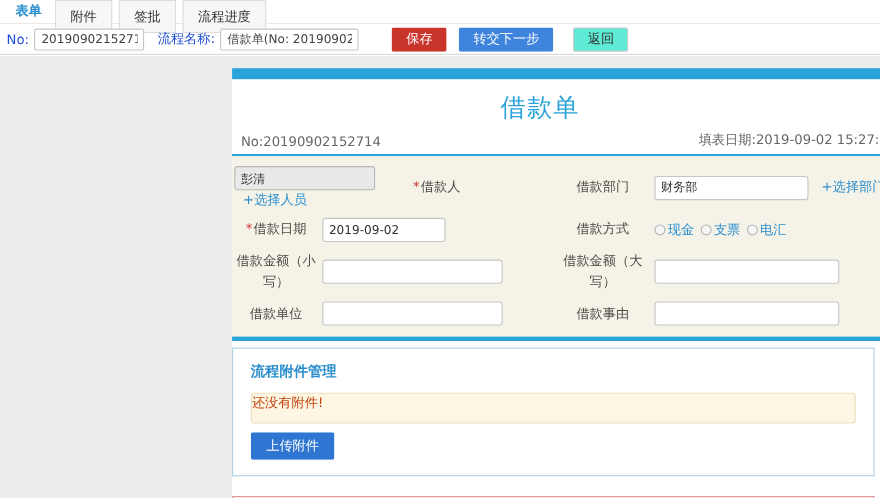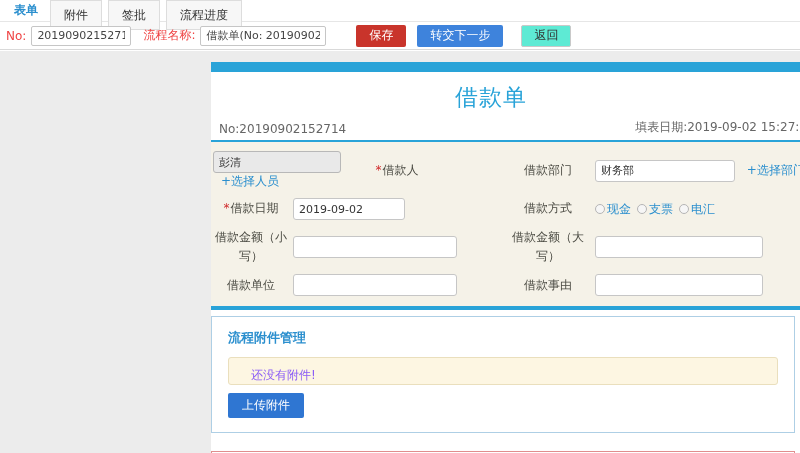--- a/index.html
+++ b/index.html
@@ -12,21 +12,21 @@
   html,body{width:800px;height:453px;overflow:hidden;}
   body{font-family:"DejaVu Sans","Liberation Sans",sans-serif;font-size:12px;color:#333;background:#fff;position:relative;}
 
   
   .tabbar{height:22px;display:flex;align-items:stretch;padding-left:8px;background:#fff;border-bottom:1px solid #e6e6e6;}
   .tab{display:flex;align-items:center;padding:14px 13px;font-size:12px;color:#333;background:#f7f7f7;border:1px solid #ddd;margin-left:6px;cursor:pointer;}
   .tab.active{background:transparent;border:none;color:var(--link);margin-left:0;padding:0 6px;font-weight:bold;}
 
   
   .toolbar{height:28px;display:flex;align-items:center;padding-left:6px;background:#fff;border-bottom:1px solid #d9d9d9;}
-  .tb-label{color:#ef4444;margin-right:5px;font-size:12px;}
+  .tb-label{color:#1d4ed8;margin-right:5px;font-size:12px;}
   .tb-input{height:20px;border:1px solid #c6c6c6;border-radius:2px;font-size:11px;padding:0 5px;color:#444;font-family:inherit;}
   .btn{height:22px;display:inline-flex;align-items:center;padding:0 12px;font-size:12px;border-radius:2px;border:1px solid transparent;cursor:pointer;font-family:inherit;}
   .btn-save{background:var(--save-red);color:#fff;margin-left:30px;}
   .btn-next{background:var(--next-blue);color:#fff;margin-left:11px;}
   .btn-back{background:#5eead4;border-color:#c9c9c9;color:#333;margin-left:18px;}
 
   
   .page-bg{position:absolute;left:0;right:0;top:51px;bottom:0;background:var(--page-gray);}
   .panel{position:absolute;left:211px;top:62px;width:600px;height:600px;background:#fff;}
   .panel-topbar{height:10px;background:var(--accent);}
@@ -48,21 +48,21 @@
   .radio-opt{display:inline-flex;align-items:center;gap:2px;cursor:pointer;}
   .radio-circle{width:10px;height:10px;border-radius:50%;border:1px solid #b5b5b5;background:#f6f6f6;display:inline-block;}
   .radio-label{color:var(--link);font-size:12px;}
   .form-bottombar{height:4px;background:var(--accent);}
 
   
   .box{width:584px;background:#fff;border:1px solid var(--blue-border);margin-top:6px;padding:12px 16px 14px 16px;}
   .box-red{border-color:var(--red-border);margin-top:18px;padding:12px 26px 20px 26px;height:120px;}
   .box-heading{font-size:13px;font-weight:bold;color:var(--link);}
   .box-heading.red{color:var(--heading-red);}
-  .alert{margin-top:10px;background:var(--alert-bg);border:1px solid var(--alert-border);border-radius:3px;height:28px;display:flex;align-items:flex-end;padding-left:22px;color:#8b5cf6;font-size:12px;}
+  .alert{margin-top:10px;background:var(--alert-bg);border:1px solid var(--alert-border);border-radius:3px;height:28px;display:flex;align-items:flex-start;color:#c2410c;font-size:12px;}
   .btn-upload{margin-top:8px;background:var(--upload-blue);color:#fff;padding:0 13px;height:25px;}
 </style>
 </head>
 <body>
 
 <div class="tabbar">
   <div class="tab active">
       <span>表单</span>
     </div>
   <div class="tab">

